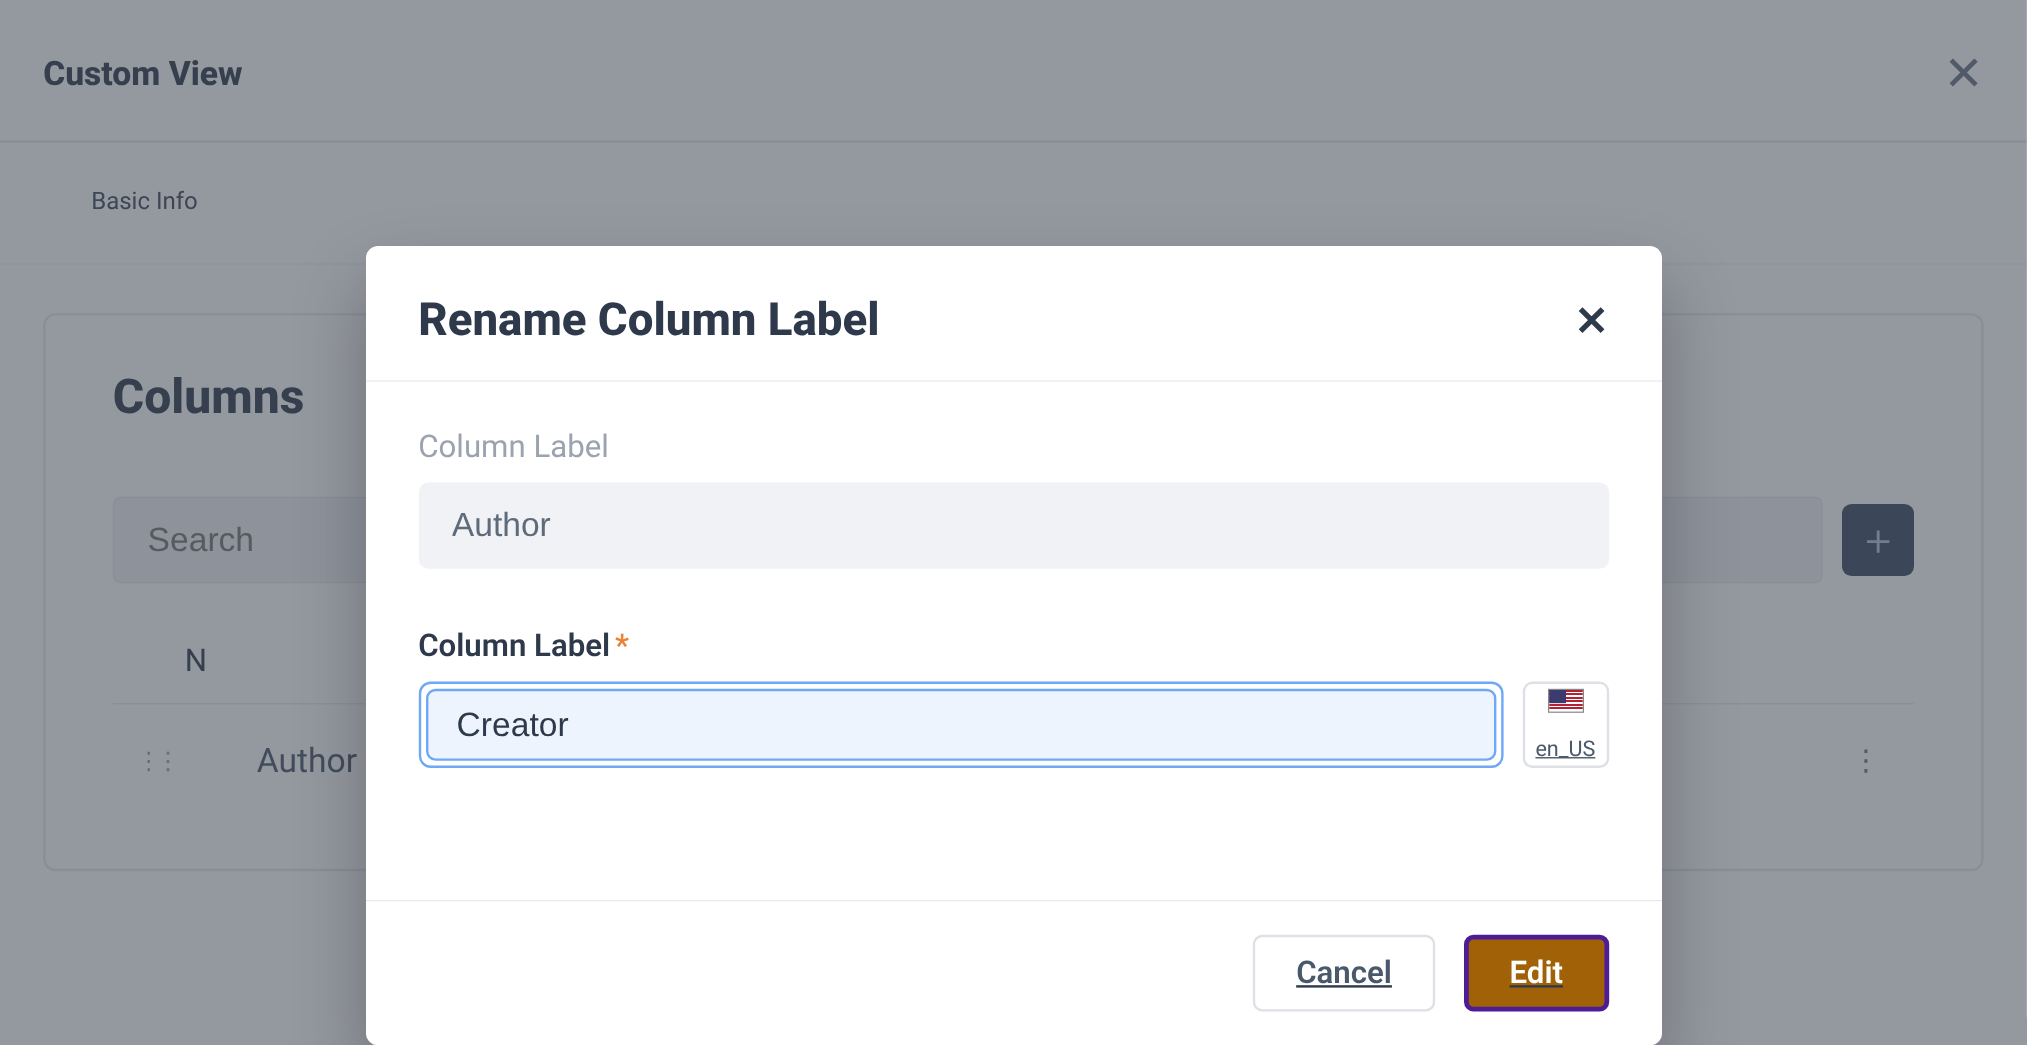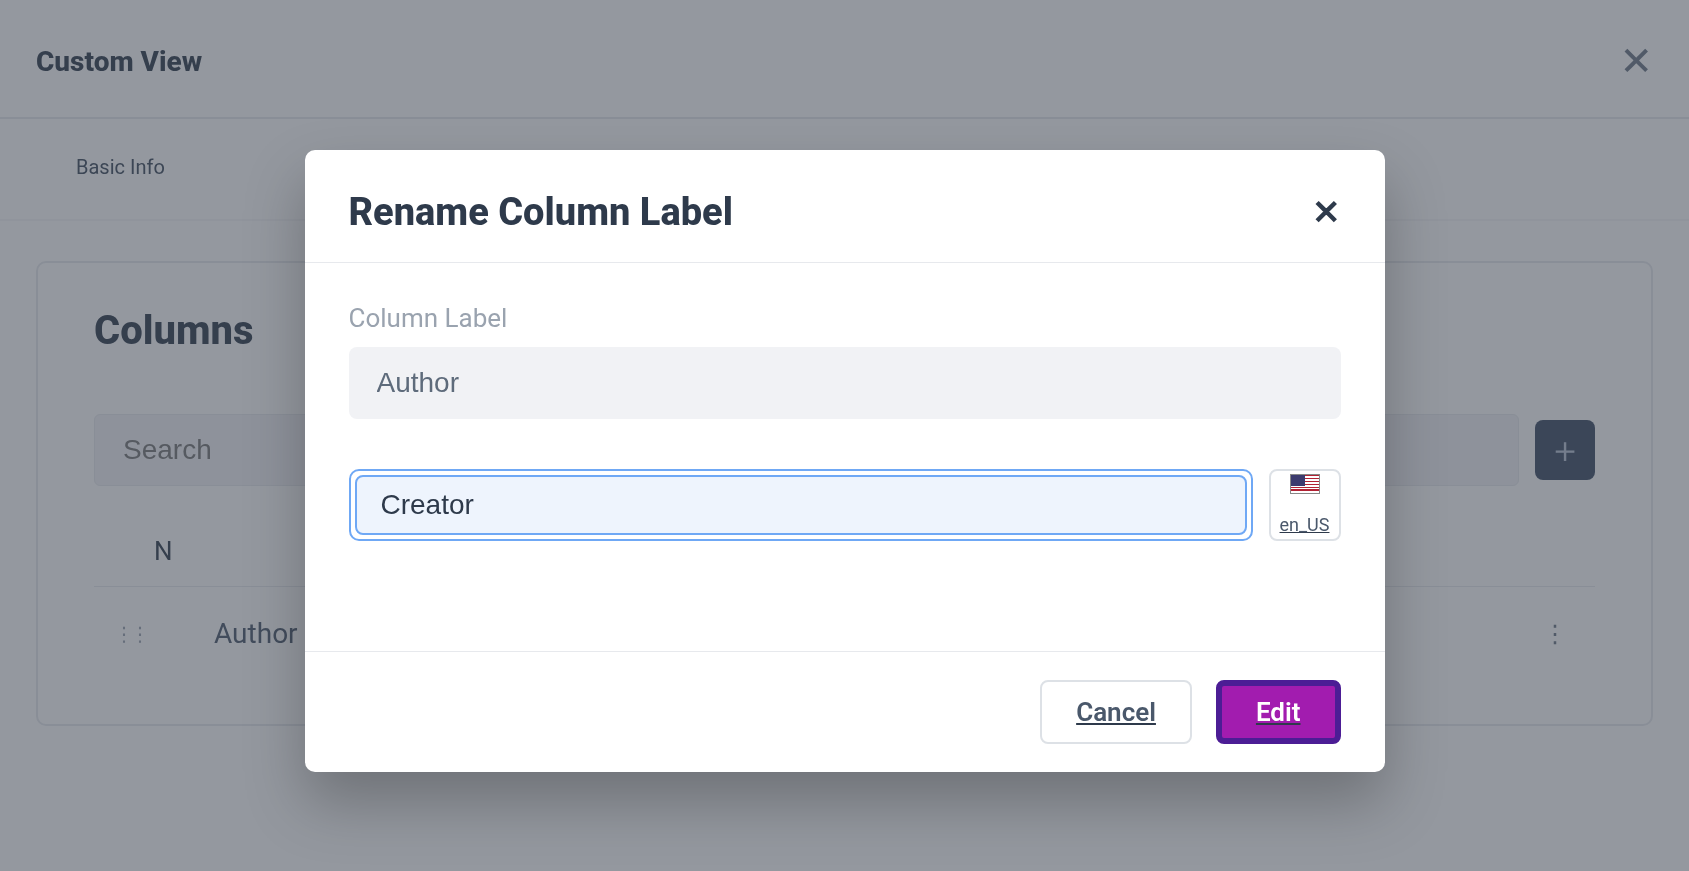--- a/index.html
+++ b/index.html
@@ -112,21 +112,21 @@
   .cell1 { flex: 1; padding-left: 60px; }
   .cell2 { flex: 1; }
   .row-menu { width: 40px; text-align: center; color: #6B7785; font-size: 24px; }
 
   
   .overlay {
     position: absolute;
     inset: 0;
     background: rgba(60, 68, 80, 0.55);
     display: flex;
-    align-items: center;
+    align-items: flex-end;
     justify-content: center;
   }
 
   
   .modal {
     margin-top: 50px;
     width: 1080px;
     background: #fff;
     border-radius: 10px;
     box-shadow: 0 30px 60px rgba(0,0,0,0.25);
@@ -242,22 +242,22 @@
     cursor: pointer;
     display: flex;
     align-items: center;
   }
   .btn-secondary {
     background: #fff;
     border: 2px solid #DDE1E6;
     color: #4A586B;
   }
   .btn-primary {
-    background: #a21caf;
-    border: 6px solid #4c1d95;
+    background: #a16207;
+    border: 4px solid #4c1d95;
     color: #fff;
   }
 </style>
 </head>
 <body>
 
 <div class="page">
   <div class="page-header">
     <div class="page-title">Custom View</div>
     <div class="page-close">✕</div>
@@ -295,20 +295,23 @@
       <div class="modal-close">✕</div>
     </div>
     <div class="modal-body">
 
       <div class="field-group">
         <div class="field-label">Column Label</div>
         <input class="readonly-input" readonly="" value="Author" style="">
       </div>
 
       <div class="field-group">
+        <div class="field-label dark">
+          <span>Column Label</span><span class="req-star">*</span>
+        </div>
         <div class="input-row">
           <div class="focus-wrap">
             <input class="text-input" value="Creator" style="">
           </div>
           <div class="locale-btn">
             <div class="flag"></div>
             <div class="locale-code">en_US</div>
           </div>
         </div>
       </div>

